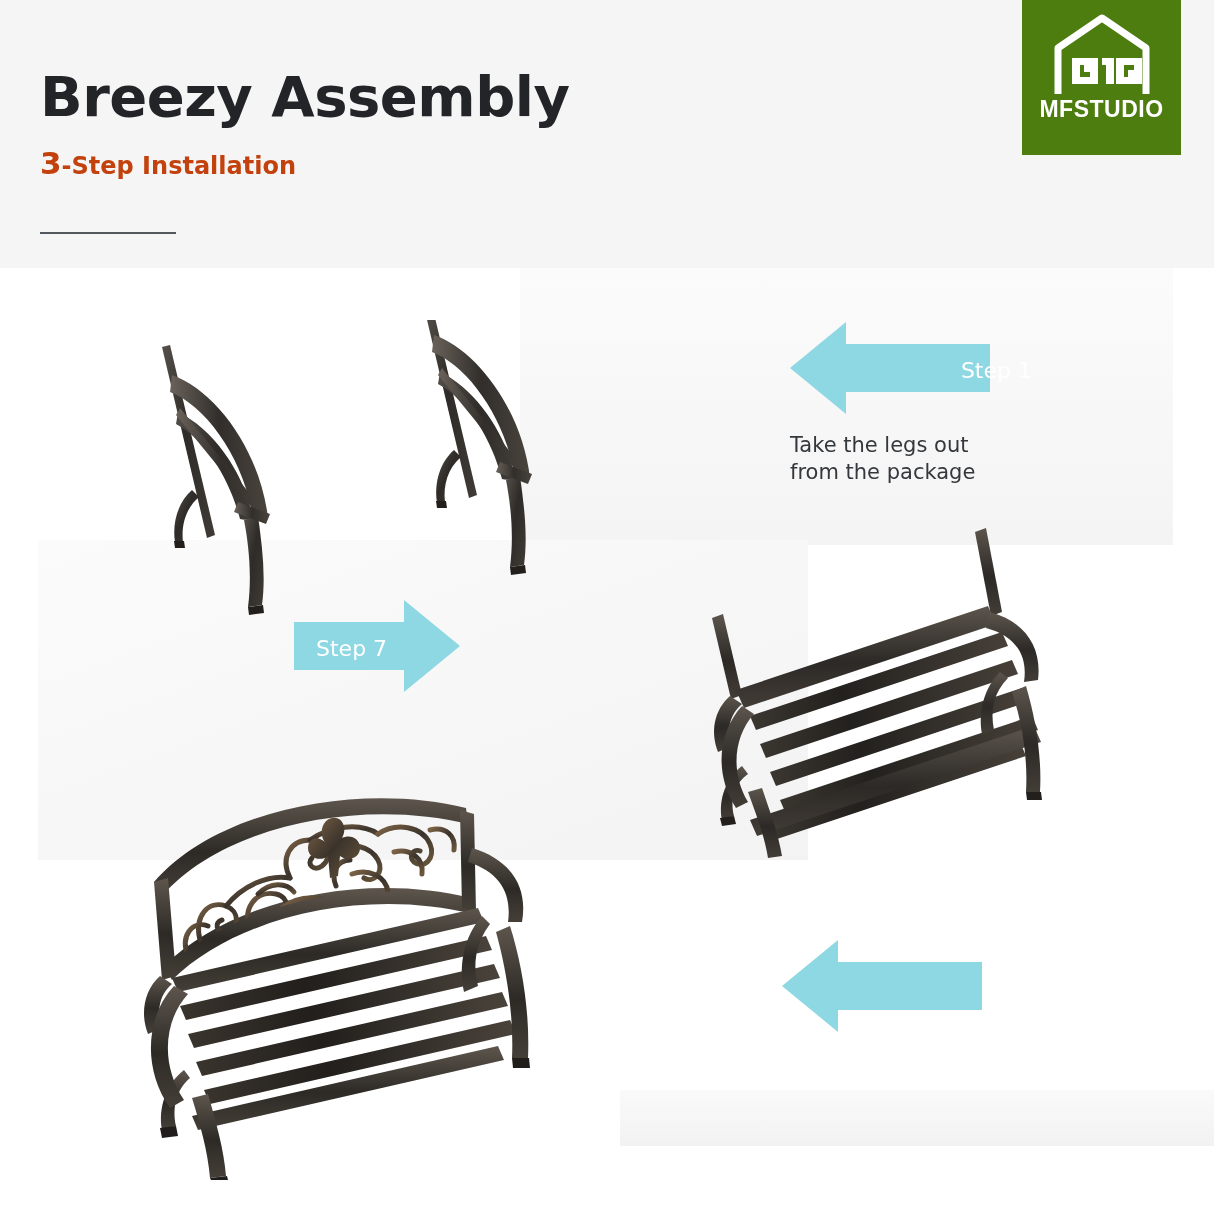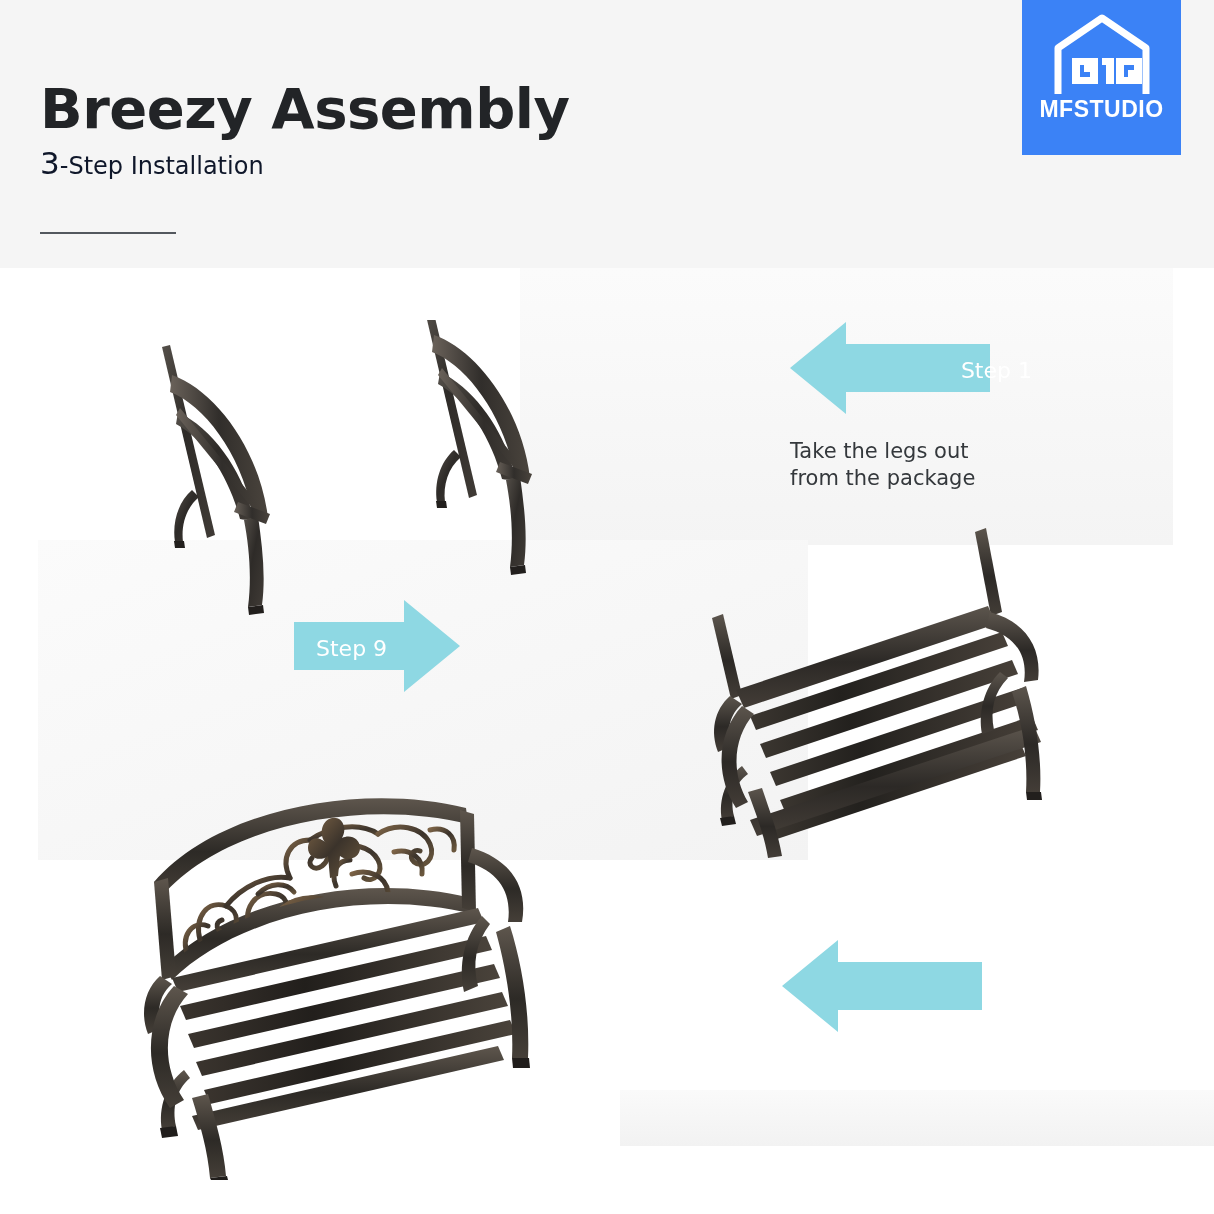--- a/index.html
+++ b/index.html
@@ -35,29 +35,29 @@
   #header-title {
     position: absolute;
     left: 40px;
     top: 64px;
     font-size: 56px;
     font-weight: bold;
     letter-spacing: -0.5px;
     color: #222427;
     font-family: "DejaVu Sans", "Liberation Sans", sans-serif;
     white-space: nowrap;
-    margin-top: 12px;
   }
   #header-subtitle {
     position: absolute;
     left: 40px;
     top: 148px;
     font-size: 24px;
-    color: #0f172a;
+    color: #c2410c;
     white-space: nowrap;
+    font-weight: bold;
   }
   #header-subtitle .big-num {
     font-size: 31px;
     line-height: 1;
   }
   #header-rule {
     position: absolute;
     left: 40px;
     top: 232px;
     width: 136px;
@@ -65,21 +65,21 @@
     background: #53585e;
   }
 
   
   #logo-box {
     position: absolute;
     left: 1022px;
     top: 0px;
     width: 159px;
     height: 155px;
-    background: #3b82f6;
+    background: #4d7c0f;
     overflow: hidden;
   }
   #logo-mark {
     position: absolute;
     left: 50%;
     top: 14px;
     transform: translateX(-50%);
   }
   #logo-wordmark {
     position: absolute;
@@ -138,21 +138,21 @@
     display: flex;
     align-items: center;
     color: #ffffff;
     font-size: 22px;
     font-family: "DejaVu Sans", "Liberation Sans", sans-serif;
     pointer-events: none;
   }
   .step-arrow-label.align-left  { justify-content: flex-start; padding-left: 22px; box-sizing: border-box; }
   .step-arrow-label.align-right { justify-content: flex-end;  padding-right: 18px; box-sizing: border-box; }
   .step-caption {
-    margin-top: 20px;
+    margin-top: 14px;
     font-size: 21px;
     line-height: 1.30;
     color: #34383c;
     white-space: pre-line;
   }
 
   #step-1 { left: 790px; top: 322px; width: 260px; }
   #step-2 { left: 294px; top: 600px; width: 260px; }
   #step-3 { left: 782px; top: 940px; width: 290px; }
 
@@ -422,21 +422,21 @@
     </div>
     <div class="step-caption">Take the legs out
 from the package</div>
   </div>
 
   <div class="step-block" id="step-2">
     <div class="step-arrow">
       <svg width="166" height="92" viewBox="0 0 166 92" xmlns="http://www.w3.org/2000/svg">
         <polygon points="166,46 110,0 110,22 0,22 0,70 110,70 110,92" fill="#8ed8e3"></polygon>
       </svg>
-      <div class="step-arrow-label align-left">Step 9</div>
+      <div class="step-arrow-label align-left">Step 7</div>
     </div>
   </div>
 
   <div class="step-block" id="step-3">
     <div class="step-arrow">
       <svg width="200" height="92" viewBox="0 0 200 92" xmlns="http://www.w3.org/2000/svg">
         <polygon points="0,46 56,0 56,22 200,22 200,70 56,70 56,92" fill="#8ed8e3"></polygon>
       </svg>
       <div class="step-arrow-label align-right">Step 5</div>
     </div>

